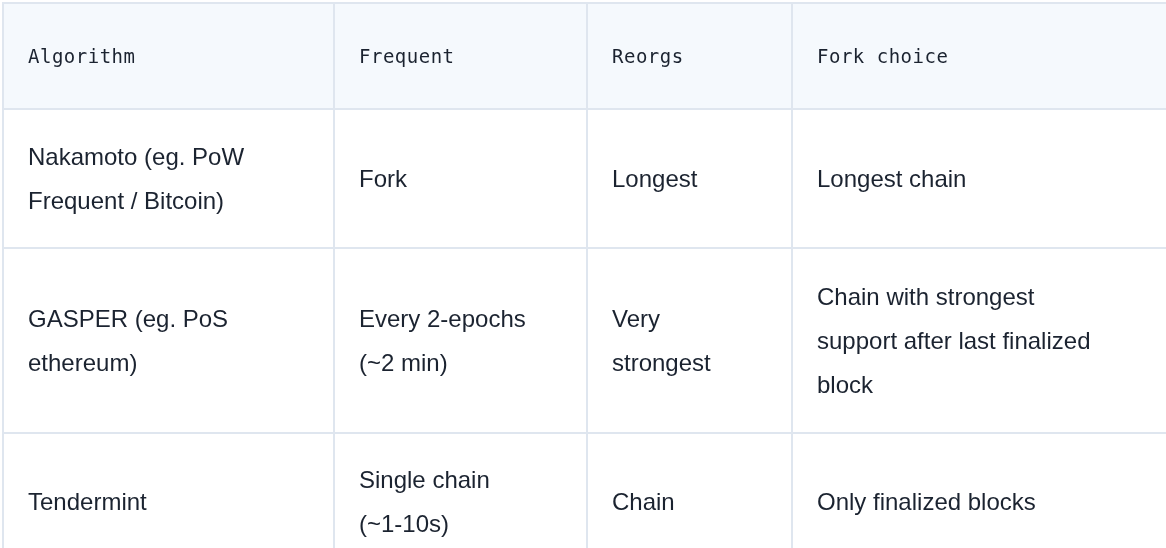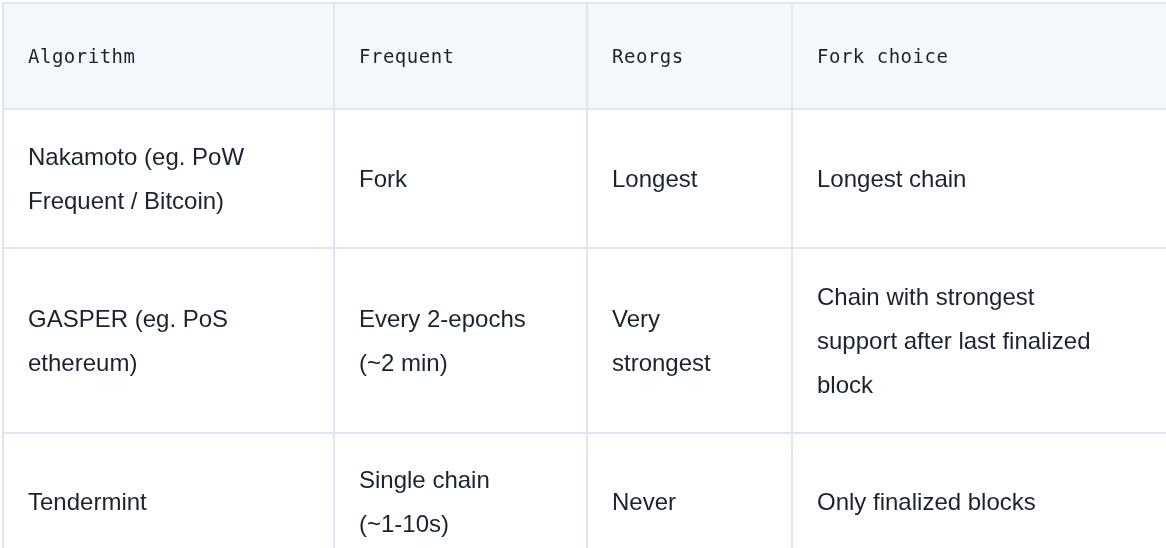--- a/index.html
+++ b/index.html
@@ -106,21 +106,21 @@
       </tr>
       <tr class="r3">
         <td>
           <span class="ln">Tendermint</span>
         </td>
         <td>
           <span class="ln">Single chain</span>
           <span class="ln">(~1-10s)</span>
         </td>
         <td>
-          <span class="ln">Never</span>
+          <span class="ln">Chain</span>
         </td>
         <td>
           <span class="ln">Only finalized blocks</span>
         </td>
       </tr>
     </tbody>
   </table>
 </div>
 
 </body></html>

